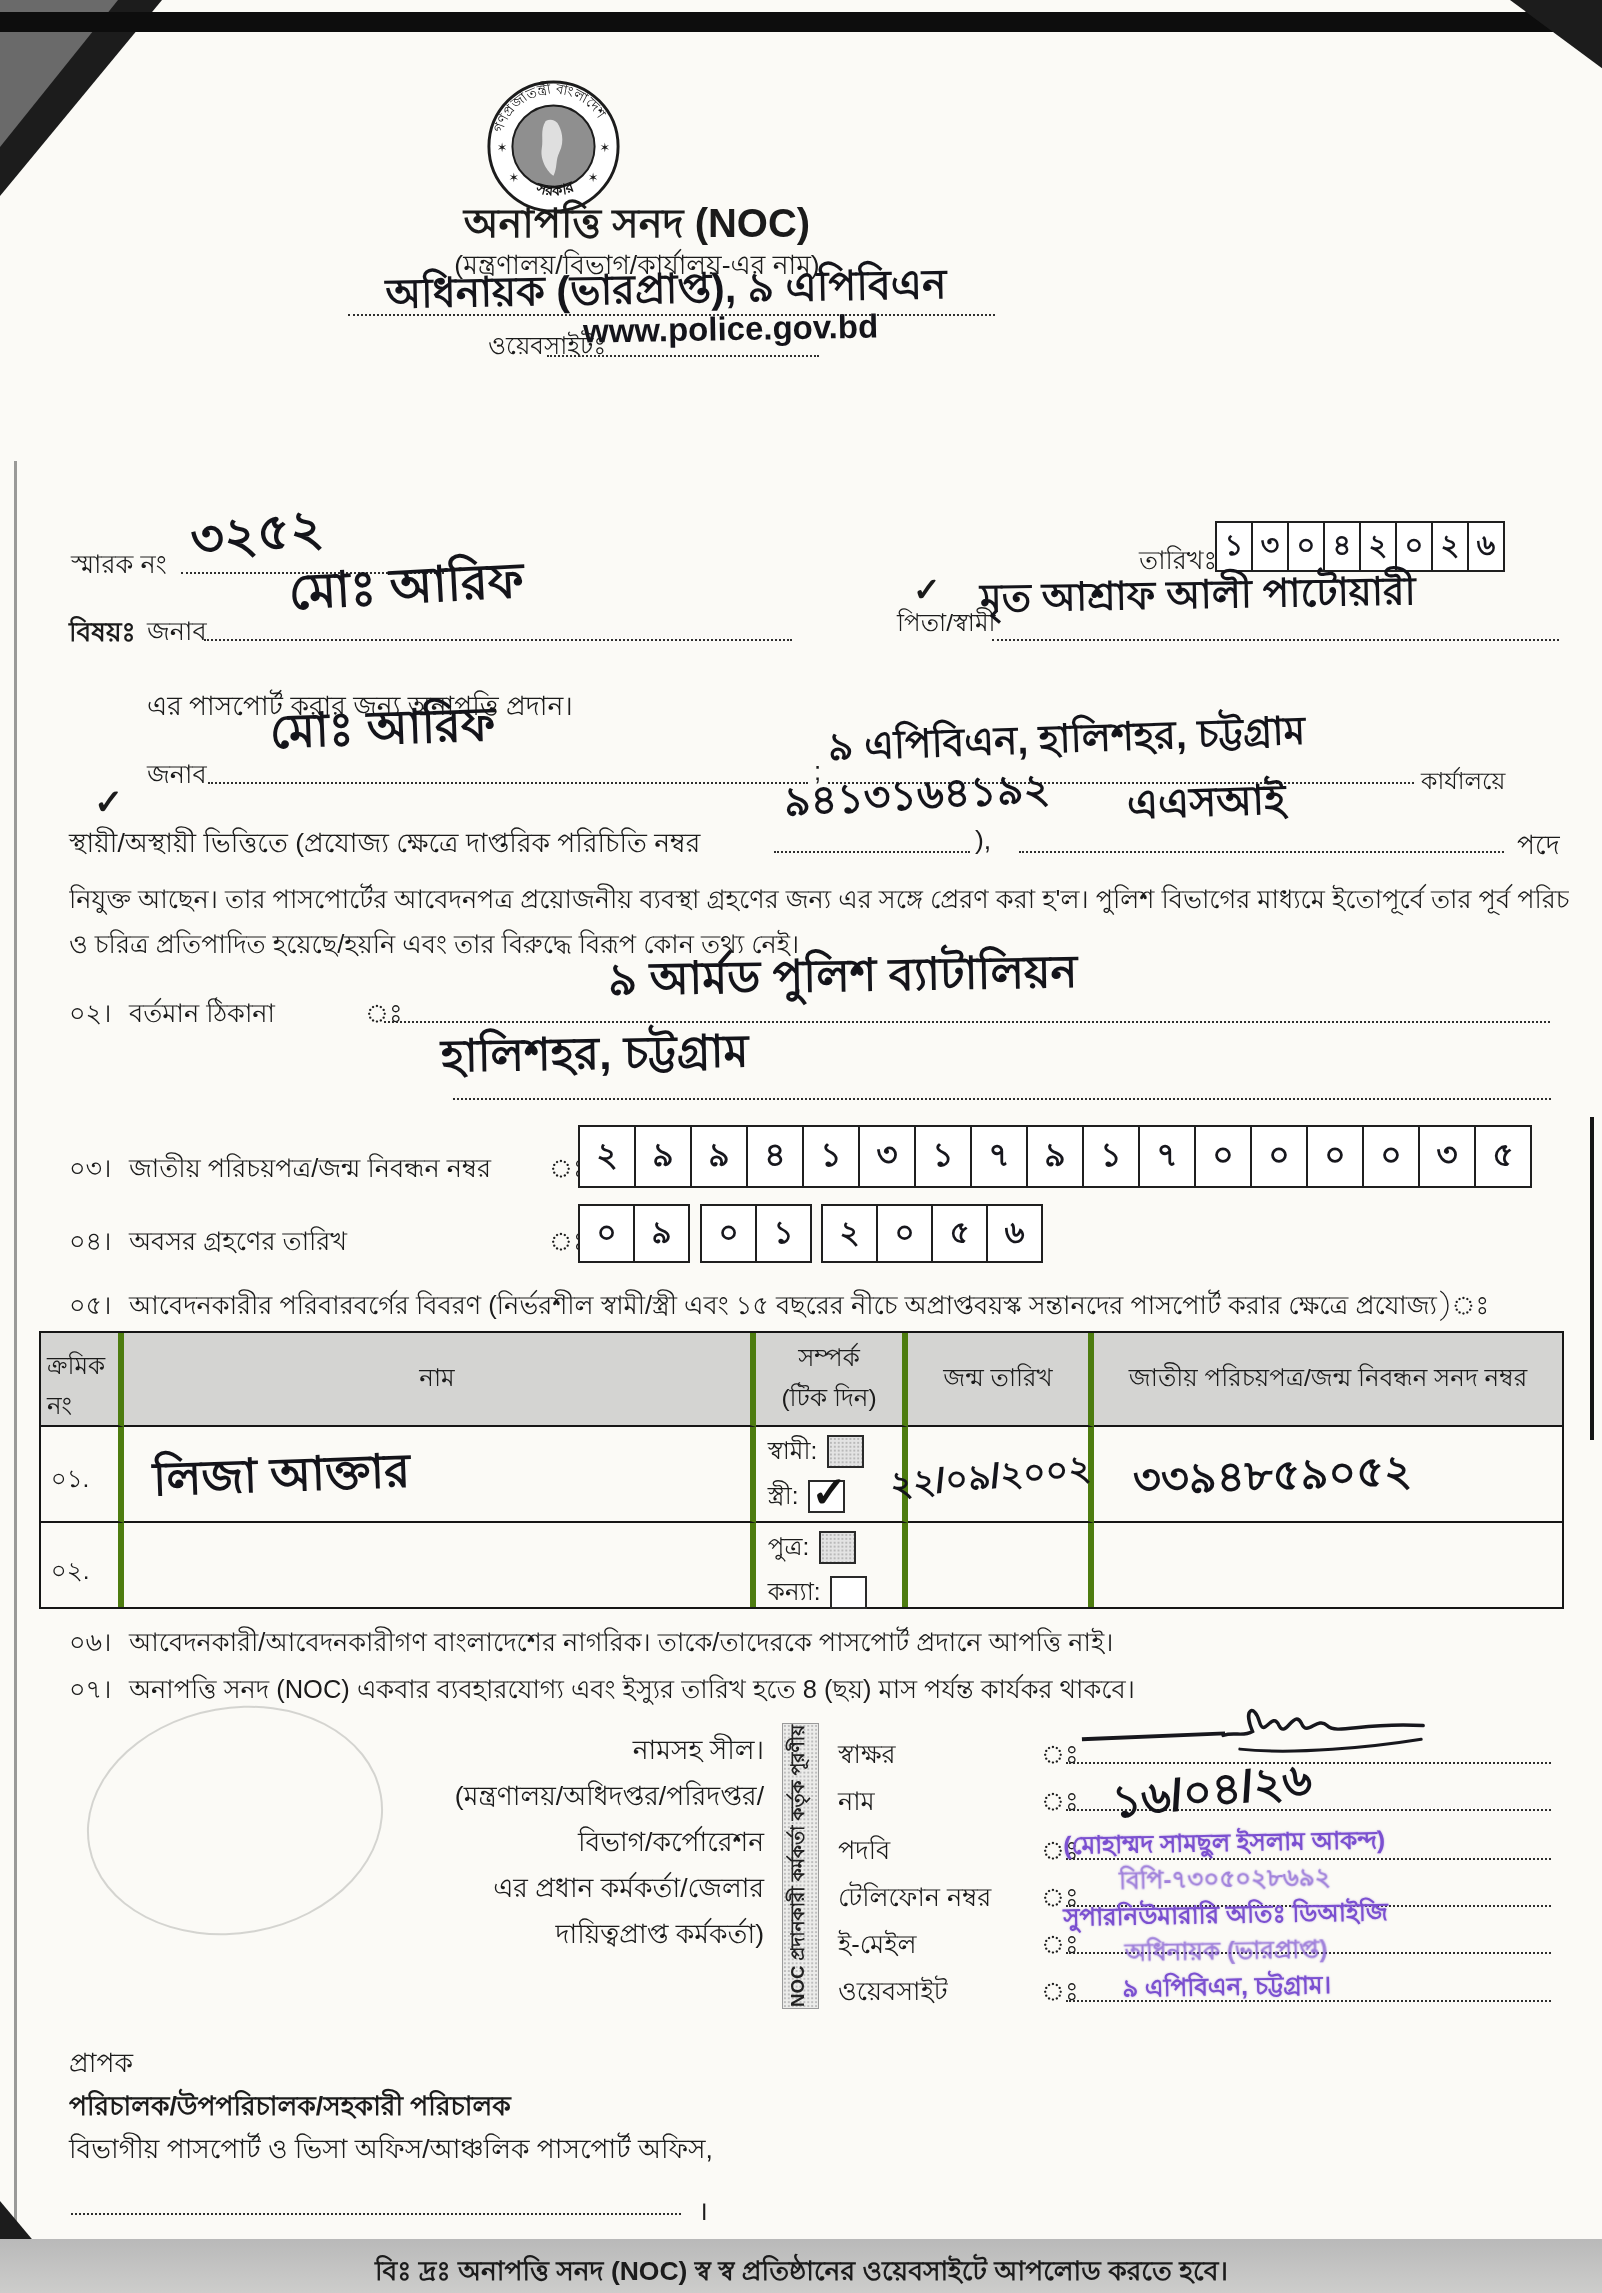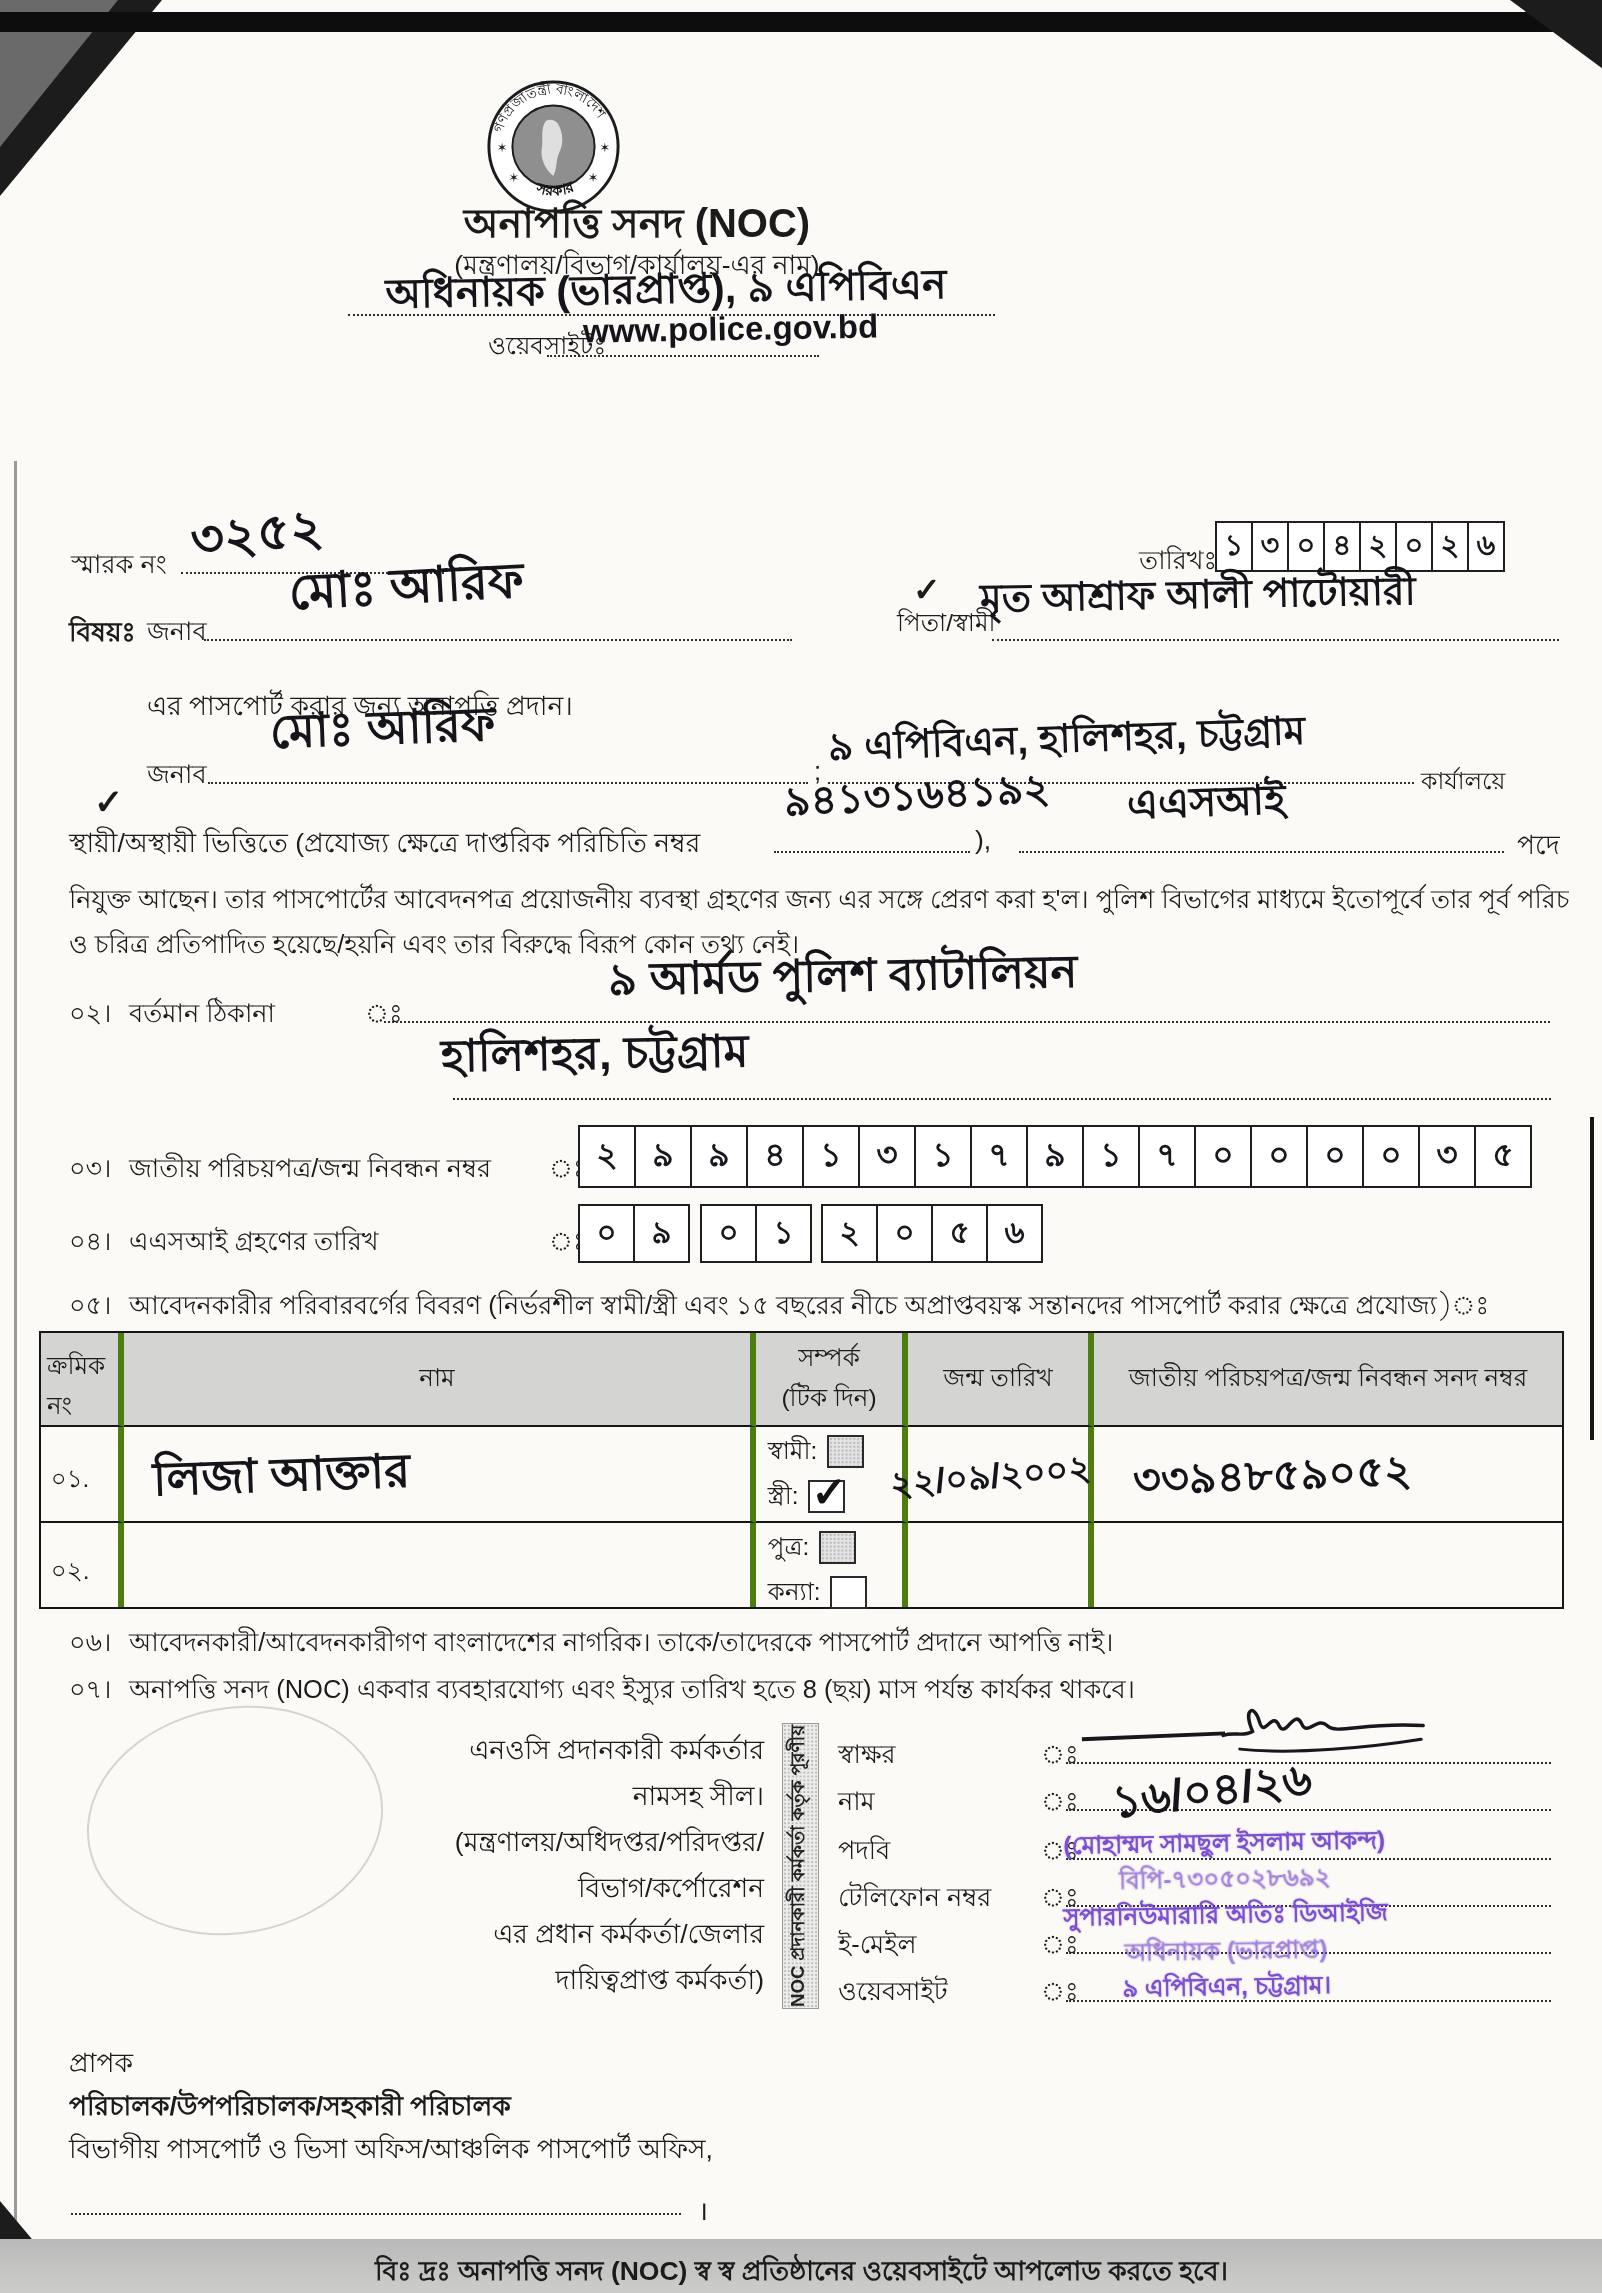--- a/index.html
+++ b/index.html
@@ -162,21 +162,21 @@
       <span class="dcell">৭</span>
       <span class="dcell">০</span>
       <span class="dcell">০</span>
       <span class="dcell">০</span>
       <span class="dcell">০</span>
       <span class="dcell">৩</span>
       <span class="dcell">৫</span>
     </div>
 
   <div class="abs" style="left:69px;top:1222px;font-size:25.5px;">০৪।</div>
-  <div class="abs" style="left:129px;top:1222px;font-size:25.5px;">এএসআই গ্রহণের তারিখ</div>
+  <div class="abs" style="left:129px;top:1222px;font-size:25.5px;">অবসর গ্রহণের তারিখ</div>
   <div class="abs" style="left:549px;top:1222px;font-size:25.5px;">ঃ</div>
   <div class="abs digitrow ret-cells" style="left:578px;top:1204px;">
       <span class="dcell">০</span>
       <span class="dcell">৯</span>
     </div>
   <div class="abs digitrow ret-cells" style="left:700px;top:1204px;">
       <span class="dcell">০</span>
       <span class="dcell">১</span>
     </div>
   <div class="abs digitrow ret-cells" style="left:821px;top:1204px;">
@@ -240,21 +240,20 @@
   </div>
 
   <div class="abs" style="left:69px;top:1623px;font-size:25.5px;">০৬।</div>
   <div class="abs" style="left:129px;top:1623px;width:1441px;font-size:25.5px;">আবেদনকারী/আবেদনকারীগণ বাংলাদেশের নাগরিক। তাকে/তাদেরকে পাসপোর্ট প্রদানে আপত্তি নাই।</div>
   <div class="abs" style="left:69px;top:1670px;font-size:25.5px;">০৭।</div>
   <div class="abs" style="left:129px;top:1670px;width:1441px;font-size:25.5px;">অনাপত্তি সনদ (NOC) একবার ব্যবহারযোগ্য এবং ইস্যুর তারিখ হতে 8 (ছয়) মাস পর্যন্ত কার্যকর থাকবে।</div>
 
   <div class="abs" style="left:86px;top:1707px;width:294px;height:223px;border:2px solid #cbcbc7;border-radius:50%;transform:rotate(-10deg);opacity:.8;"></div>
 
   <div class="abs" style="left:294px;top:1727px;width:470px;text-align:right;font-size:26.5px;line-height:46px;">
-    <div>এনওসি প্রদানকারী কর্মকর্তার</div>
     <div>নামসহ সীল।</div>
     <div>(মন্ত্রণালয়/অধিদপ্তর/পরিদপ্তর/</div>
     <div>বিভাগ/কর্পোরেশন</div>
     <div>এর প্রধান কর্মকর্তা/জেলার</div>
     <div>দায়িত্বপ্রাপ্ত কর্মকর্তা)</div>
   </div>
 
   <div class="abs vstrip" style="left:782px;top:1723px;width:35px;height:284px;">NOC প্রদানকারী কর্মকর্তা কর্তৃক পূরণীয়</div>
 
   <div class="abs" style="left:838px;top:1735px;font-size:25.5px;">স্বাক্ষর</div>

